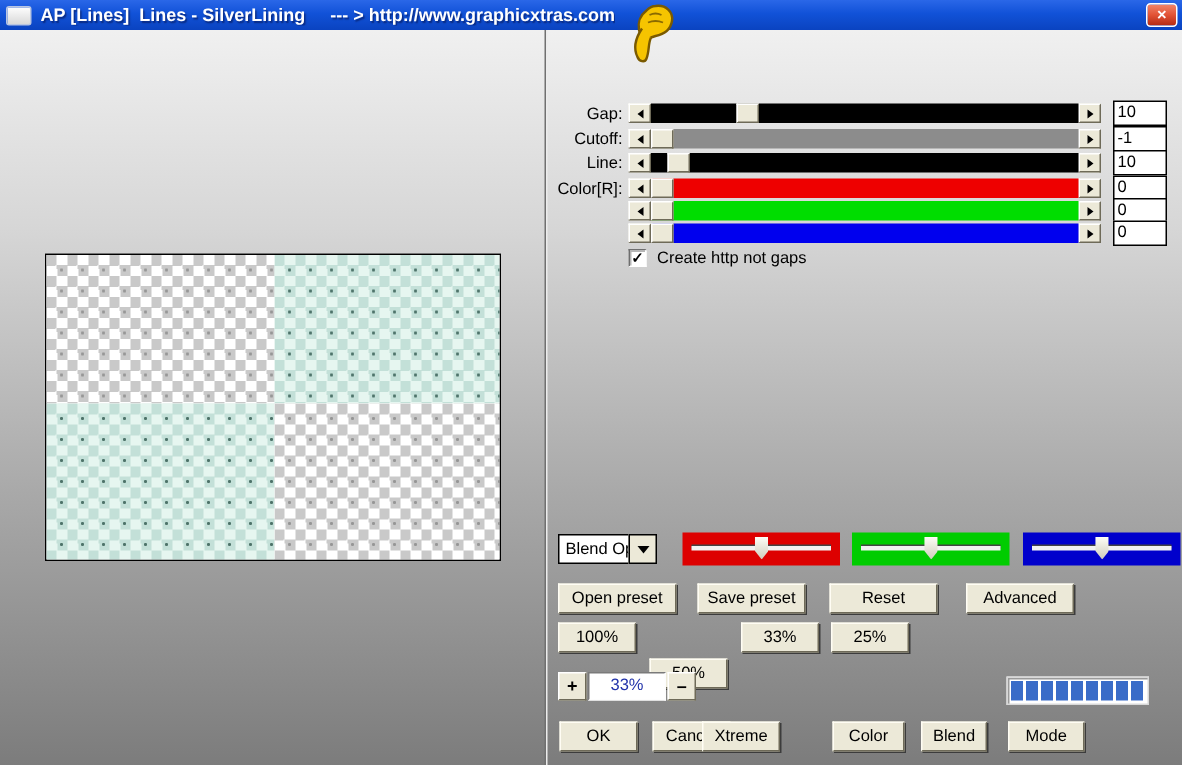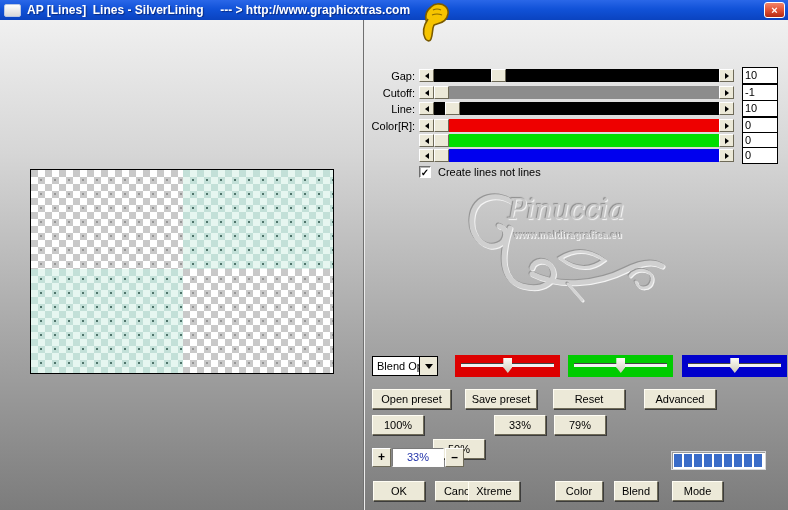--- a/index.html
+++ b/index.html
@@ -206,39 +206,23 @@
       <div class="s-thumb" style="left: 0%;"></div>
     </div>
     <div class="s-arrow">
         <i class="tri-r"></i>
       </div>
     <div class="s-value">0</div>
   </div>
 
   <div class="chk-row">
     <div class="chk-box">✓</div>
-    <span class="chk-label">Create lines not lines</span>
-  </div>
-
-  <div class="watermark">
-    <svg class="wm-swirl" width="255" height="120" viewBox="0 0 255 120">
-      <g fill="none" stroke="#cfcfcf" stroke-width="5" stroke-linecap="round" style="filter:drop-shadow(1px 1px 0 #f4f4f4) drop-shadow(-1px -1px 0 #969696);">
-        <path d="M78,18 C58,2 34,8 32,30 C30,50 46,62 58,57 C68,53 68,40 59,38"></path>
-        <path d="M70,40 C60,70 62,92 82,98 C104,104 118,92 112,80 C107,70 94,72 92,80"></path>
-        <path d="M92,86 C120,100 158,96 186,82 C200,75 212,72 222,78"></path>
-      </g>
-      <g fill="none" stroke="#d4d4d4" stroke-width="3" stroke-linecap="round" style="filter:drop-shadow(1px 1px 0 #f4f4f4) drop-shadow(-1px -1px 0 #969696);">
-        <path d="M120,70 q22,-14 44,2 q-20,16 -44,-2 Z"></path>
-        <path d="M190,88 c8,-10 24,-6 22,5 c-2,9 -14,9 -16,1"></path>
-        <path d="M128,96 l14,16"></path>
-      </g>
-    </svg>
-    <div class="wm-name">Pinuccia</div>
-    <div class="wm-url">www.maldiragrafica.eu</div>
-  </div>
+    <span class="chk-label">Create http not gaps</span>
+  </div>
+
 
   <div class="dd" style="left:372px;top:356px;width:66px;">
     <div class="dd-text">Blend Opti</div>
     <div class="dd-arrow">
       <i class="tri-down"></i>
     </div>
   </div>
 
   <div class="blend-panel" style="left: 455px; background: rgb(221, 0, 0);">
     <div class="groove"></div>
@@ -254,21 +238,21 @@
   </div>
 
   <div class="btn" style="left:372px;top:389px;width:79px;">Open preset</div>
   <div class="btn" style="left:465px;top:389px;width:72px;">Save preset</div>
   <div class="btn" style="left:553px;top:389px;width:72px;">Reset</div>
   <div class="btn" style="left:644px;top:389px;width:72px;">Advanced</div>
 
   <div class="btn" style="left:372px;top:415px;width:52px;">100%</div>
   <div class="btn" style="left:433px;top:415px;width:52px;margin-top:24px;">50%</div>
   <div class="btn" style="left:494px;top:415px;width:52px;">33%</div>
-  <div class="btn" style="left:554px;top:415px;width:52px;">79%</div>
+  <div class="btn" style="left:554px;top:415px;width:52px;">25%</div>
 
   <div class="small-btn" style="left:372px;top:448px;">+</div>
   <div class="zoom-field">33%</div>
   <div class="small-btn" style="left:445px;top:448px;">–</div>
 
   <div class="progress" style="--seg: #3a6cc8;">
     <span class="seg"></span>
   <span class="seg"></span>
       <span class="seg"></span>
       <span class="seg"></span>

